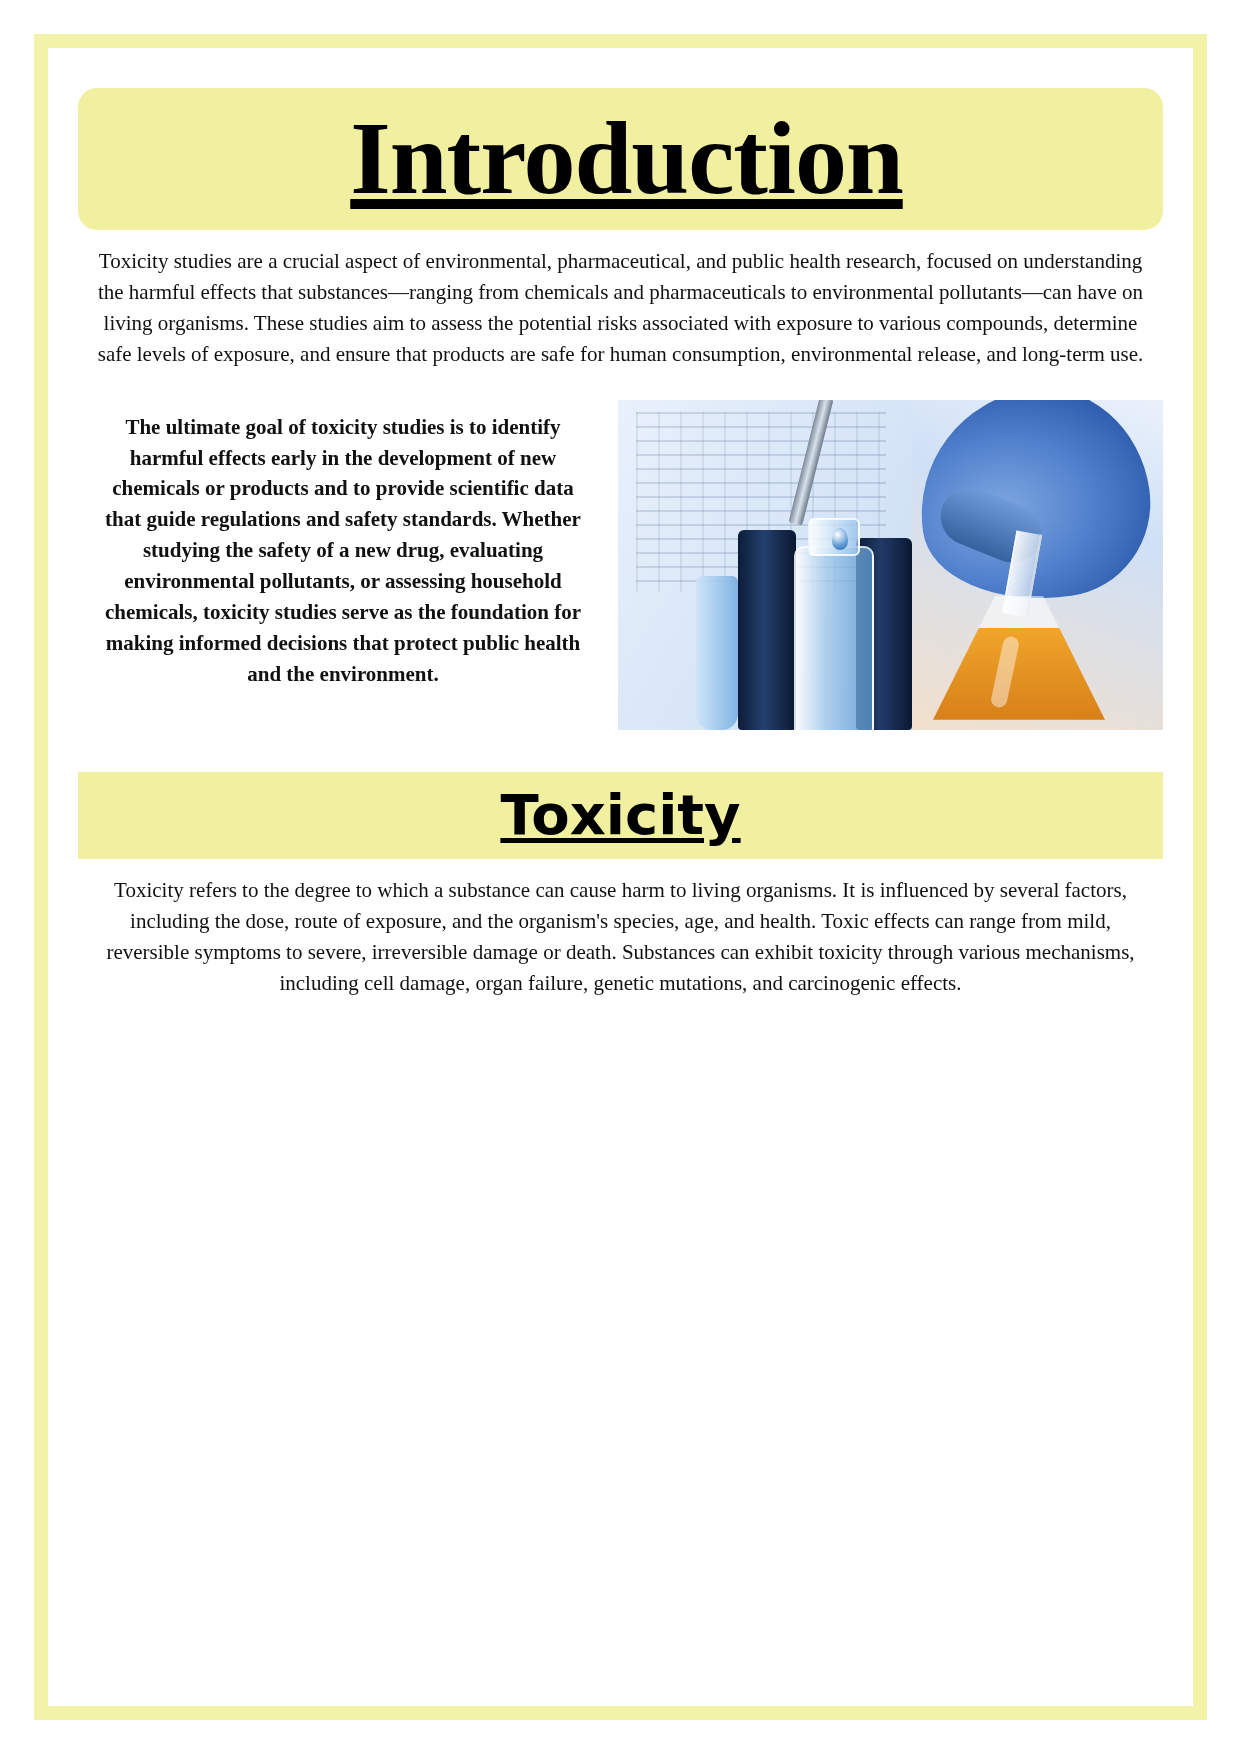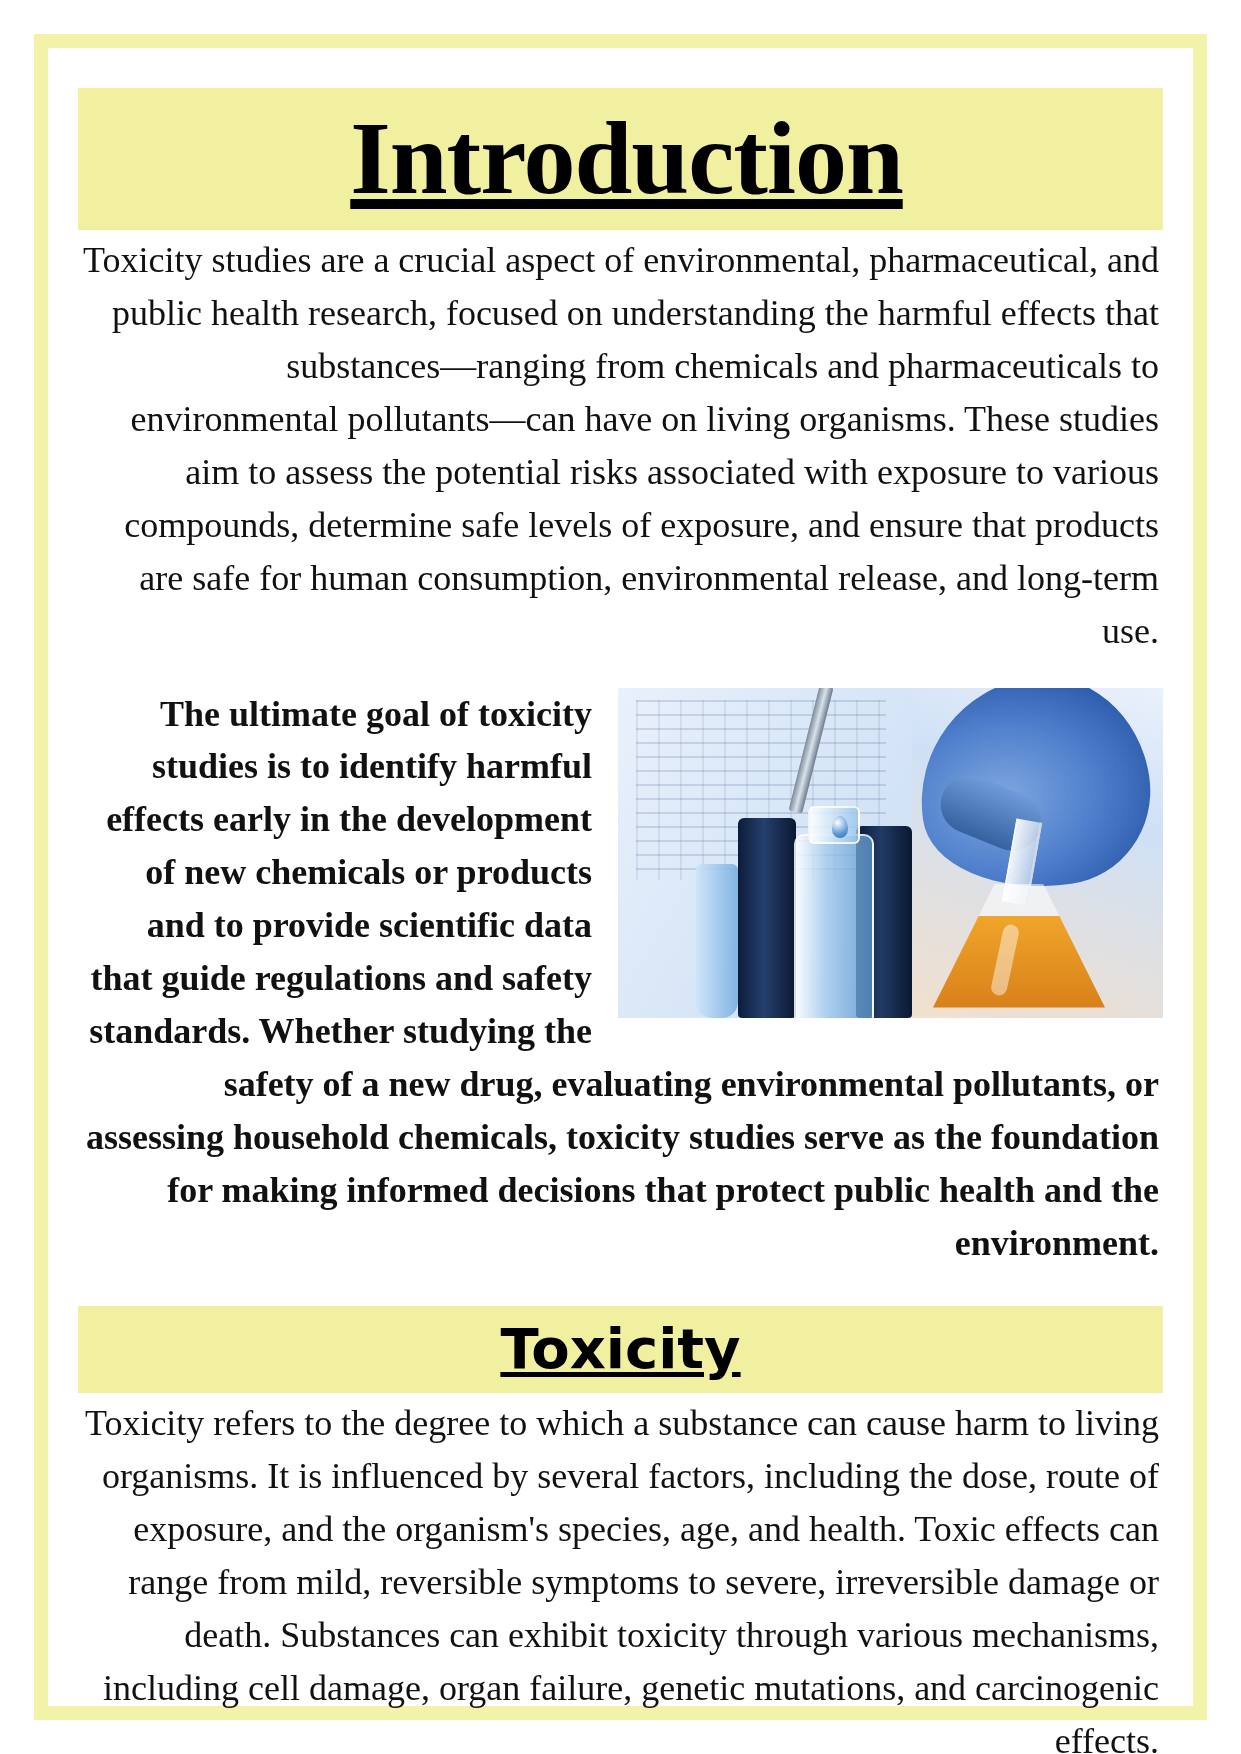--- a/index.html
+++ b/index.html
@@ -47,20 +47,21 @@
     box-sizing: border-box;
   }
   .band {
     background: #f0f0a0;
     width: 100%;
     box-sizing: border-box;
     text-align: center;
   }
   .band.title-band {
     padding: 14px 0 16px 12px;
+    border-radius: 19px;
   }
   .band.section-band {
     padding: 12px 0 14px 0;
   }
   h1.doc-title {
     margin: 0;
     font-family: "Liberation Serif", serif;
     font-weight: bold;
     font-size: 104px;
     line-height: 1.08;
@@ -73,26 +74,26 @@
     margin: 0;
     font-family: "DejaVu Sans", sans-serif;
     font-weight: bold;
     font-size: 56px;
     line-height: 1.1;
     color: #000000;
     text-decoration: underline;
     text-underline-offset: 4px;
   }
   p.para {
-    margin: 4px;
+    margin: 16px;
     font-family: "Liberation Serif", serif;
-    font-size: 36px;
+    font-size: 21px;
     line-height: 1.47;
     color: #111111;
-    text-align: right;
+    text-align: center;
   }
   .para-intro {
     margin-top: 26px;
   }
   .wrap-block {
     margin-top: 26px;
     overflow: hidden;
     font-weight: bold;
   }
   .figure {

